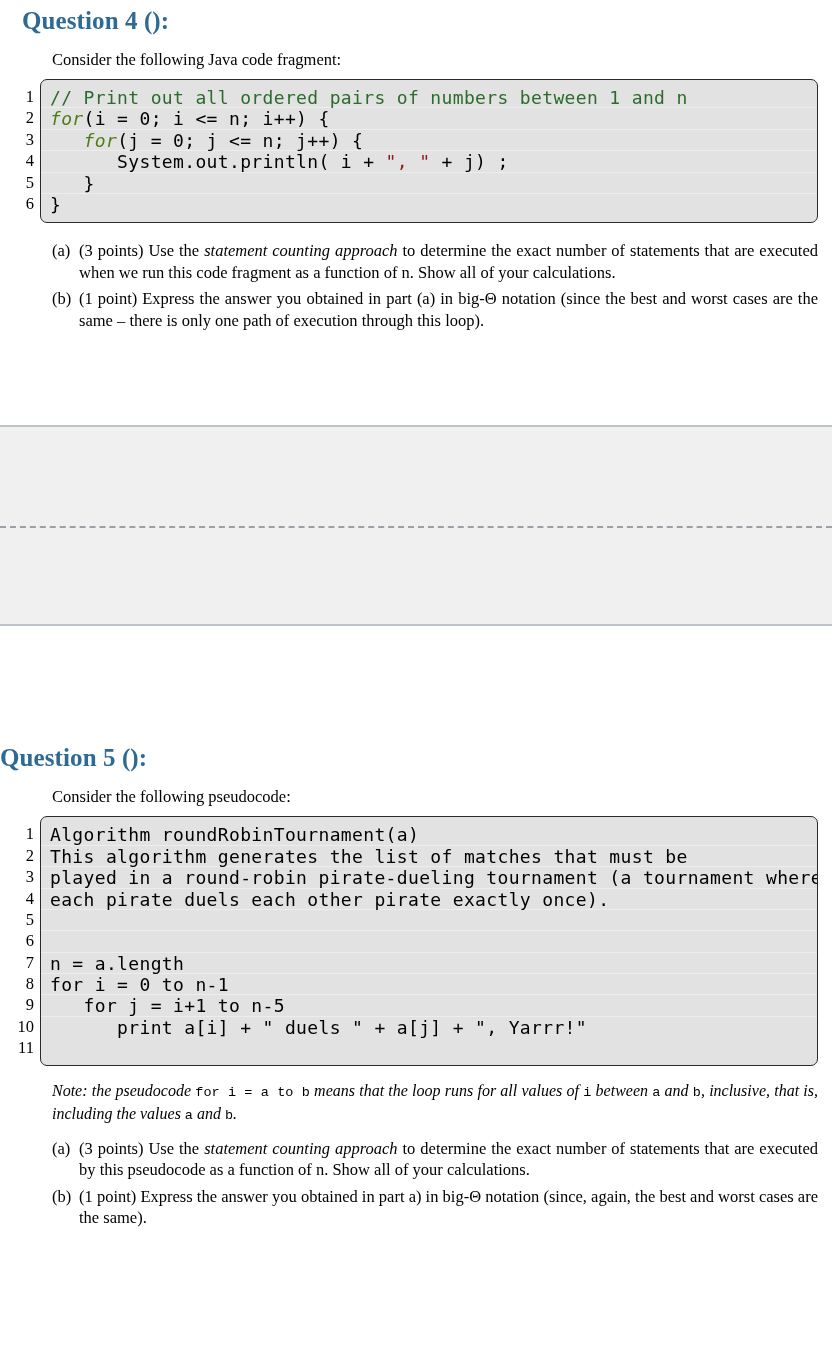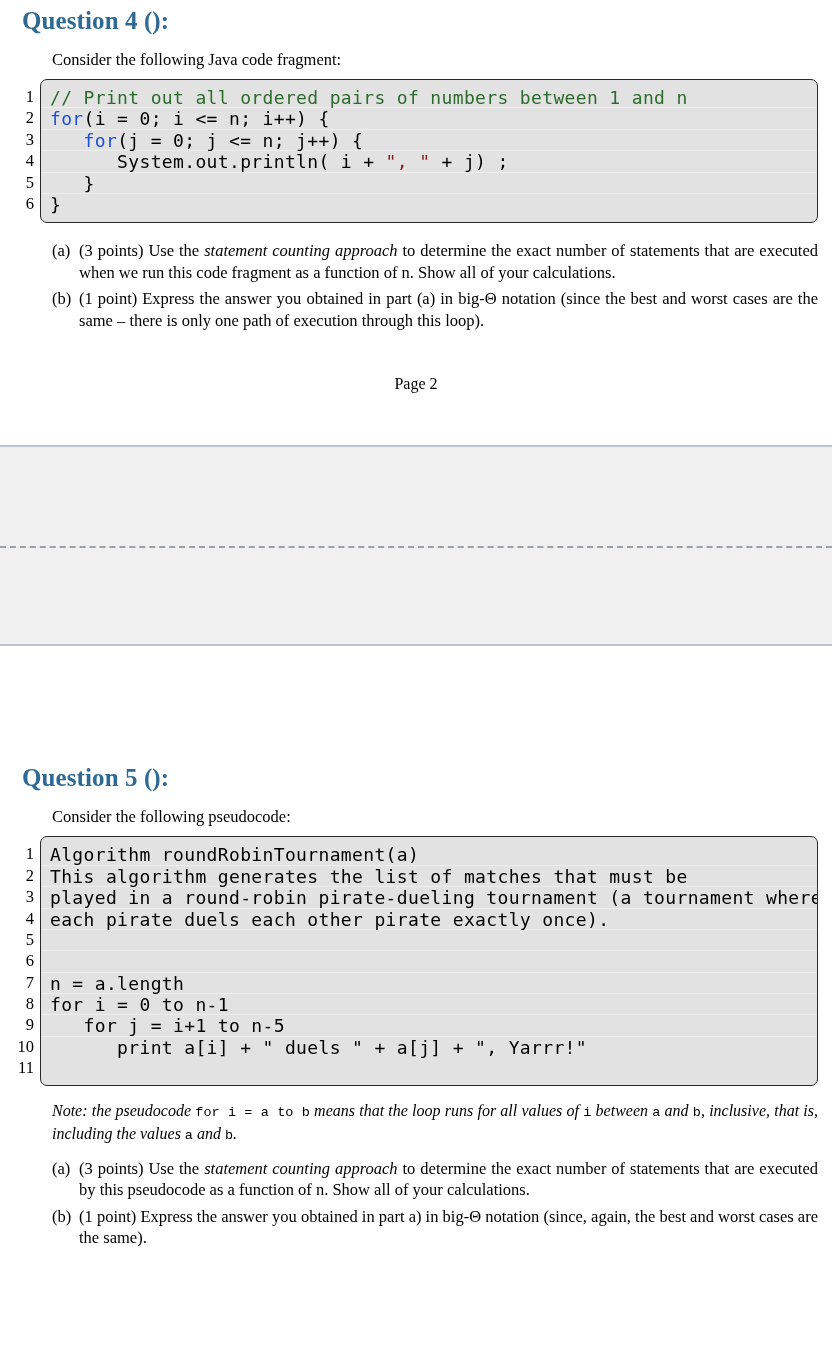--- a/index.html
+++ b/index.html
@@ -81,21 +81,21 @@
     white-space: pre;
     padding-left: 9px;
     border-bottom: 1px solid #ededed;
     color: #000;
     letter-spacing: 0.35px;
     box-sizing: border-box;
   }
   .codeline:last-child { border-bottom: none; }
 
   .tok-comment { color: #2c6b2c; }
-  .tok-keyword { color: #1d4ed8; }
+  .tok-keyword { color: #4d7c0f; font-style: italic; }
   .tok-string  { color: #8b1a1a; }
 
   
   .sublist {
     margin-left: 52px;
     margin-right: 14px;
   }
   .subitem {
     display: flex;
     font-size: 16.5px;
@@ -207,31 +207,30 @@
         <div class="subbody"><span>(3 points)  Use the </span><span class="it">statement counting approach</span><span> to determine the exact number of statements that are executed when we run this code fragment as a function of n. Show all of your calculations.</span></div>
       </div>
       <div class="subitem">
         <div class="sublabel">(b)</div>
         <div class="subbody"><span>(1 point)  Express the answer you obtained in part (a) in big-Θ notation (since the best and worst cases are the same – there is only one path of execution through this loop).</span></div>
       </div>
     </div>
 
   <div style="height:38px" class="spacer"></div>
 
-  <div class="page-num">Page 2</div>
 
   <div style="height:51px" class="spacer"></div>
 
   <div class="pagebreak" style="height:201px;">
     <div class="pagebreak-dash"></div>
   </div>
 
   <div style="height:117px" class="spacer"></div>
 
-  <h1 class="q-heading" style="margin-left:22px;">Question 5 ():</h1>
+  <h1 class="q-heading" style="">Question 5 ():</h1>
 
   <div style="height:13px" class="spacer"></div>
 
   <p class="body-text indent-1">Consider the following pseudocode:</p>
 
   <div style="height:9px" class="spacer"></div>
 
   <div class="listing">
     <div class="gutter">
         <div>1</div>

